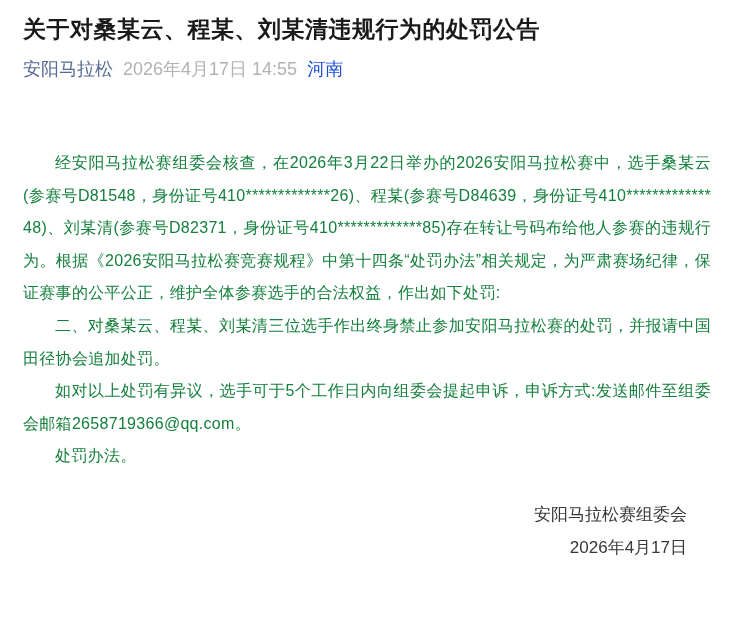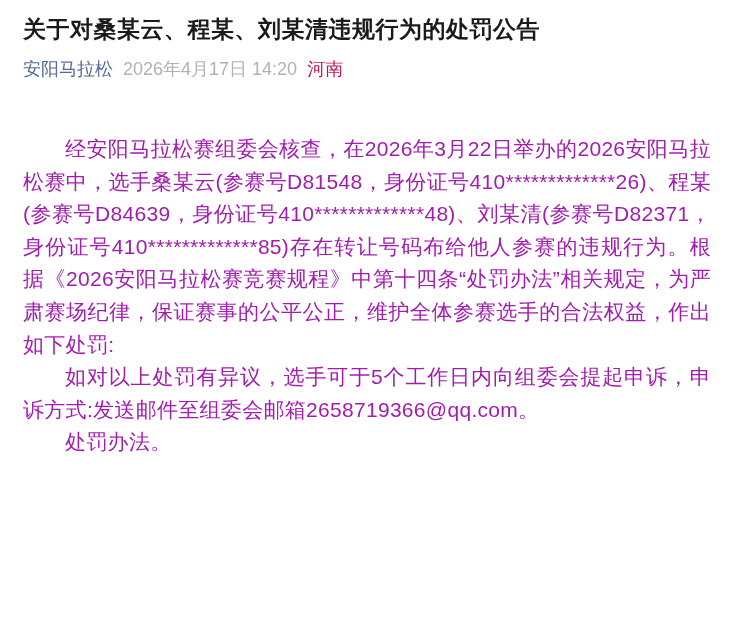--- a/index.html
+++ b/index.html
@@ -32,26 +32,26 @@
   .account {
     color: #576b95;
     margin-right: 10px;
     cursor: pointer;
   }
   .time {
     color: #b2b2b2;
     margin-right: 10px;
   }
   .location {
-    color: #be185d;
+    color: #1d4ed8;
   }
   .body {
-    margin-top: 54px;
-    color: #a21caf;
-    font-size: 21px;
+    margin-top: 68px;
+    color: #15803d;
+    font-size: 16px;
     line-height: 32.6px;
     text-align: justify;
     letter-spacing: 0.3px;
   }
   .body p {
     text-indent: 2em;
     word-break: break-all;
   }
   .signature {
     margin-top: 26px;
@@ -64,24 +64,29 @@
 </style>
 </head>
 <body>
 
 <div class="page">
 
   <h1 class="title">关于对桑某云、程某、刘某清违规行为的处罚公告</h1>
 
   <div class="meta">
     <span class="account">安阳马拉松</span>
-    <span class="time">2026年4月17日 14:20</span>
+    <span class="time">2026年4月17日 14:55</span>
     <span class="location">河南</span>
   </div>
 
   <div class="body">
     <p>经安阳马拉松赛组委会核查，在2026年3月22日举办的2026安阳马拉松赛中，选手桑某云(参赛号D81548，身份证号410*************26)、程某(参赛号D84639，身份证号410*************48)、刘某清(参赛号D82371，身份证号410*************85)存在转让号码布给他人参赛的违规行为。根据《2026安阳马拉松赛竞赛规程》中第十四条“处罚办法”相关规定，为严肃赛场纪律，保证赛事的公平公正，维护全体参赛选手的合法权益，作出如下处罚:</p>
+    <p>二、对桑某云、程某、刘某清三位选手作出终身禁止参加安阳马拉松赛的处罚，并报请中国田径协会追加处罚。</p>
     <p>如对以上处罚有异议，选手可于5个工作日内向组委会提起申诉，申诉方式:发送邮件至组委会邮箱2658719366@qq.com。</p>
     <p>处罚办法。</p>
   </div>
 
+  <div class="signature">
+    <p>安阳马拉松赛组委会</p>
+    <p>2026年4月17日</p>
+  </div>
 
 </div>
 
 </body></html>

